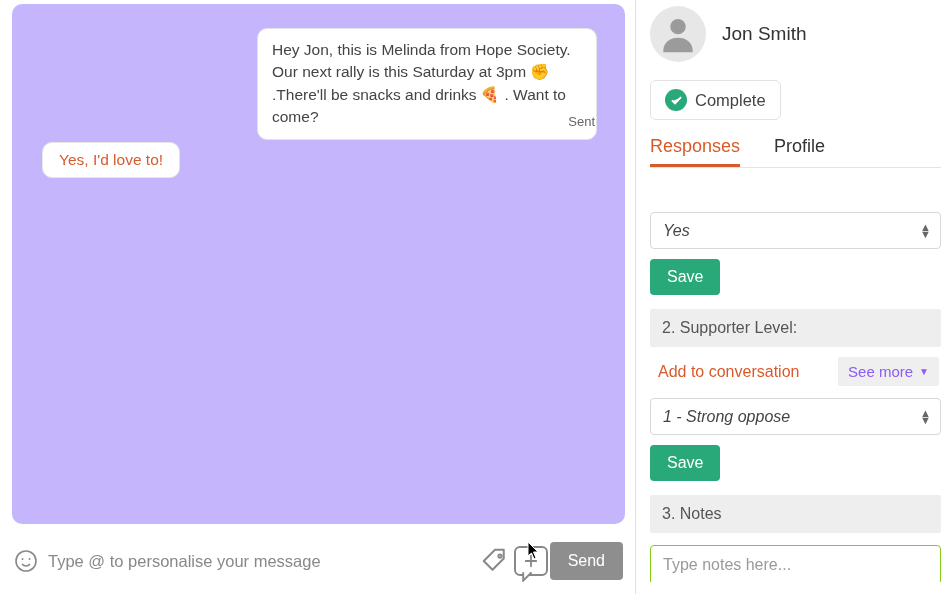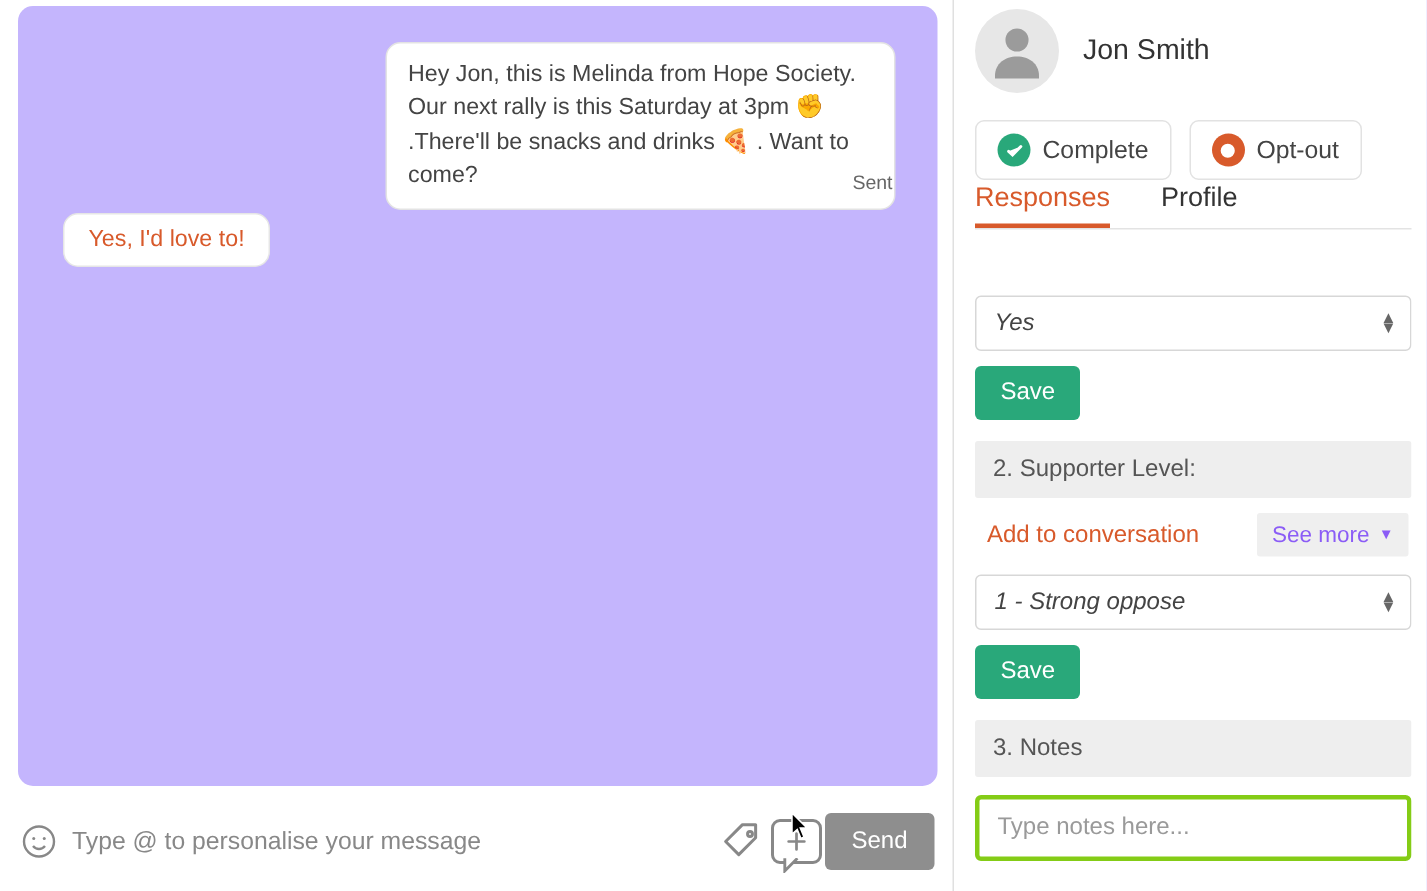--- a/index.html
+++ b/index.html
@@ -16,42 +16,42 @@
   .msg-input::placeholder { color:#888; }
   .comp-icons { display:flex; align-items:center; gap:2px; }
   .icon-btn { width:34px; height:34px; display:flex; align-items:center; justify-content:center; color:#777; cursor:pointer; }
   .send-btn { background:#8e8e8e; color:#fff; border:none; border-radius:4px; padding:10px 18px; font-size:16px; cursor:pointer; }
 
   .side { width:315px; display:flex; flex-direction:column; padding:6px 10px 12px 14px; overflow:hidden; }
   .contact { display:flex; align-items:center; gap:16px; margin-bottom:18px; }
   .avatar { width:56px; height:56px; border-radius:50%; background:#e7e7e7; display:flex; align-items:center; justify-content:center; }
   .avatar svg { width:44px; height:44px; fill:#9b9b9b; }
   .contact-name { font-size:19px; color:#333; }
-  .actions { display:flex; gap:12px; margin-bottom:1px; }
+  .actions { display:flex; gap:12px; margin-bottom:16px; }
   .chip { display:flex; align-items:center; gap:8px; border:1px solid #e2e2e2; border-radius:6px; padding:8px 14px; font-size:16.5px; color:#444; cursor:pointer; background:#fff; }
   .chip-icon { width:22px; height:22px; border-radius:50%; display:flex; align-items:center; justify-content:center; }
   .chip-icon.green { background:#29a87a; }
   .chip-icon.orange { background:#d85a2b; }
   .chip-icon svg { width:13px; height:13px; fill:#fff; stroke:#fff; }
   .tabs { display:flex; gap:34px; font-size:18px; margin-bottom:0; position:relative; }
   .tab { padding-bottom:10px; cursor:pointer; color:#333; }
   .tab.active { color:#d85a2b; }
   .tab-underline { position:absolute; bottom:0; left:0; width:90px; height:3px; background:#d85a2b; }
   .tabs-border { height:1px; background:#e3e3e3; margin-bottom:8px; }
   .partial-row { height:22px; position:relative; margin-bottom:8px; overflow:hidden; background:#fff;}
   .panel { flex:1; overflow:hidden; }
   .select-wrap { position:relative; margin:6px 0 10px 0; }
   .select { width:100%; border:1px solid #d7d7d7; border-radius:4px; padding:9px 30px 9px 12px; font-size:16px; background:#fff; color:#444; appearance:none; cursor:pointer;font-style:italic; }
   .select-arrows { position:absolute; right:10px; top:50%; transform:translateY(-50%); font-size:11px; line-height:7px; color:#666; pointer-events:none; }
   .save-btn { background:#29a87a; color:#fff; border:none; border-radius:4px; padding:9px 17px; font-size:16px; cursor:pointer; margin-bottom:14px; }
   .q-head { background:#eeeeee; padding:10px 12px; font-size:16px; color:#555; border-radius:2px; margin-bottom:4px; }
   .q-actions { display:flex; align-items:center; justify-content:space-between; padding:6px 2px 6px 8px; }
   .link-orange { color:#d85a2b; font-size:16px; cursor:pointer; }
   .see-more { background:#efefef; color:#8b5cf6; padding:6px 10px; border-radius:2px; font-size:15px; display:flex; align-items:center; gap:6px; cursor:pointer; }
-  .notes-input { width:100%; border:3px solid #84cc16; border-radius:4px; padding:10px 12px; font-size:16px; color:#666; margin-top:8px; }
+  .notes-input { width:100%; border:1px solid #84cc16; border-radius:4px; padding:10px 12px; font-size:16px; color:#666; margin-top:8px; }
   .notes-input::placeholder { color:#9a9a9a; }
   .cursor-arrow { position:absolute; width:14px; height:18px; pointer-events:none; }
 </style>
 </head>
 <body>
 
 <div class="app">
   <div class="chat">
     <div class="chat-body">
       <div class="msg-out">Hey Jon, this is Melinda from Hope Society. Our next rally is this Saturday at 3pm ✊ .There'll be snacks and drinks 🍕 . Want to come?</div>
@@ -104,29 +104,20 @@
 
     <div class="actions">
       <div class="chip">
         <span class="chip-icon green">
           <svg viewBox="0 0 16 16" fill="none" stroke="#fff" stroke-width="2.4" stroke-linecap="round">
               <path d="M3 8.5 L6.2 11.5 L13 4.5"></path>
             </svg>
         </span>
         <span>Complete</span>
       </div>
-      <div class="chip">
-        <span class="chip-icon orange">
-          <svg viewBox="0 0 16 16" fill="none" stroke="#fff" stroke-width="1.6">
-              <circle cx="8" cy="8" r="5"></circle>
-              <path d="M4.5 11.5 L11.5 4.5"></path>
-            </svg>
-        </span>
-        <span>Opt-out</span>
-      </div>
     </div>
 
     <div class="tabs">
       <div class="tab active">Responses</div>
       <div class="tab">Profile</div>
       <div class="tab-underline"></div>
     </div>
     <div class="tabs-border"></div>
 
     <div class="partial-row">

